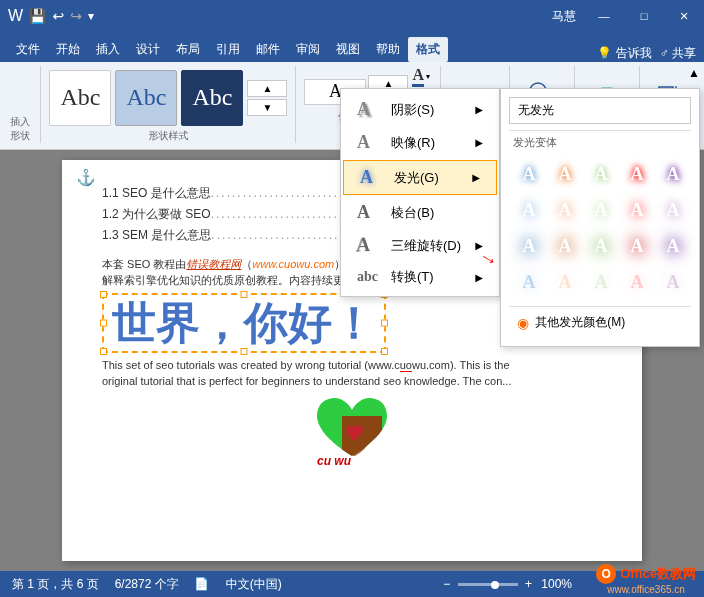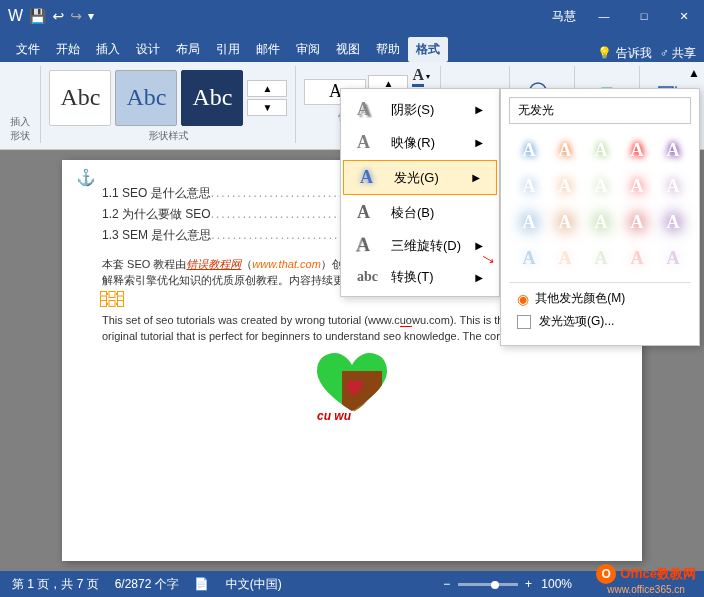--- a/index.html
+++ b/index.html
@@ -400,20 +400,21 @@
     <span class="item-icon" style="font-size:14px; color:#666;">abc</span>
     <span class="item-label">转换(T)</span>
     <span class="arrow">▶</span>
   </div>
 </div>
 
 <div class="glow-submenu">
   <div class="glow-no-glow">
     <span>无发光</span>
   </div>
+  <div class="glow-variants-title">发光变体</div>
   <div class="glow-grid">
 
     <div class="glow-swatch">
         <span style="color:#fff; text-shadow:0 0 6px #5B9BD5, 0 0 8px #5B9BD5; font-size:18px; font-weight:bold; font-family:serif;">A</span>
       </div>
     <div class="glow-swatch">
         <span style="color:#fff; text-shadow:0 0 6px #ED7D31, 0 0 8px #ED7D31; font-size:18px; font-weight:bold; font-family:serif;">A</span>
       </div>
     <div class="glow-swatch">
         <span style="color:#fff; text-shadow:0 0 6px #A9D18E, 0 0 8px #A9D18E; font-size:18px; font-weight:bold; font-family:serif;">A</span>
@@ -471,56 +472,53 @@
       </div>
     <div class="glow-swatch">
         <span style="color:#DFD0E8; text-shadow:0 0 14px #DFD0E8; font-size:18px; font-weight:bold; font-family:serif;">A</span>
       </div>
   </div>
   <div class="glow-bottom">
     <div class="glow-bottom-item">
       <span style="color:#FF6600; font-size:14px;">◉</span>
       <span>其他发光颜色(M)</span>
     </div>
-    <div class="glow-bottom-item">
-      <span style="width:14px; height:14px; border:1px solid #999; display:inline-block; margin-right:2px;"></span>
-      <span>发光选项(G)...</span>
-    </div>
   </div>
 </div>
 
 <div class="doc-area">
   <div class="doc-page">
 
     <div style="position:absolute; left:14px; top:8px; color:#555; font-size:16px;">⚓</div>
 
     <div class="doc-line">1.1 SEO 是什么意思<span style="letter-spacing:2px; color:#999;">.....................................................................</span>1↵</div>
     <div class="doc-line">1.2 为什么要做 SEO<span style="letter-spacing:2px; color:#999;">.....................................................................</span>1↵</div>
     <div class="doc-line">1.3 SEM 是什么意思<span style="letter-spacing:2px; color:#999;">....................................................................</span>1↵</div>
 
     <div style="height:8px;"></div>
 
     <div class="doc-body-text">
-      本套 SEO 教程由<span style="color:#cc3300; font-style:italic; text-decoration:underline; cursor:pointer;">错误教程网</span>（<span class="cuowu-text">www.that.com</span>）创作，<br>
+      本套 SEO 教程由<span style="color:#cc3300; font-style:italic; text-decoration:underline; cursor:pointer;">错误教程网</span>（<span class="cuowu-text">www.cuowu.com</span>）创作，<br>
       解释索引擎优化知识的优质原创教程。内容持续更新中。
     </div>
 
     <div style="position:relative; margin:4px 0;">
       
       <div style="border:2px dashed #f90; display:inline-block; padding:4px 8px; position:relative;">
         
         <div style="position:absolute; width:7px; height:7px; background:white; border:1px solid #f90; top:-4px; left:-4px;"></div>
         <div style="position:absolute; width:7px; height:7px; background:white; border:1px solid #f90; top:-4px; left:50%; transform:translateX(-50%);"></div>
         <div style="position:absolute; width:7px; height:7px; background:white; border:1px solid #f90; top:-4px; right:-4px;"></div>
         <div style="position:absolute; width:7px; height:7px; background:white; border:1px solid #f90; top:50%; left:-4px; transform:translateY(-50%);"></div>
         <div style="position:absolute; width:7px; height:7px; background:white; border:1px solid #f90; top:50%; right:-4px; transform:translateY(-50%);"></div>
         <div style="position:absolute; width:7px; height:7px; background:white; border:1px solid #f90; bottom:-4px; left:-4px;"></div>
         <div style="position:absolute; width:7px; height:7px; background:white; border:1px solid #f90; bottom:-4px; left:50%; transform:translateX(-50%);"></div>
         <div style="position:absolute; width:7px; height:7px; background:white; border:1px solid #f90; bottom:-4px; right:-4px;"></div>
         
+        <div style="font-size:44px; font-weight:bold; color:#4472C4; font-family:'Microsoft YaHei', sans-serif; line-height:1.1;">世界，你好！</div>
       </div>
     </div>
 
     <div class="doc-english">
       This set of seo tutorials was created by wrong tutorial (www.c<span style="border-bottom:1px solid red;">uo</span>wu.com). This is the<br>
       original tutorial that is perfect for beginners to understand seo knowledge. The con...
     </div>
 
     <div style="display:flex; justify-content:center; margin:6px 0;">
       <div style="position:relative; width:90px; height:70px;">
@@ -536,21 +534,21 @@
           <text x="42" y="56" font-size="28" font-family="serif" fill="#8B4513" font-weight="bold" opacity="0.8">ク</text>
         </svg>
         <div style="position:absolute; bottom:-2px; left:10px; font-size:12px; color:#cc0000; font-style:italic; font-weight:bold;">cu wu</div>
       </div>
     </div>
 
   </div>
 </div>
 
 <div class="status-bar">
-  <span>第 1 页，共 7 页</span>
+  <span>第 1 页，共 6 页</span>
   <span>6/2872 个字</span>
   <span>📄</span>
   <span>中文(中国)</span>
   <div class="status-right">
 
     <div style="display:flex; flex-direction:column; align-items:center; position:absolute; bottom:2px; right:8px;">
       <div style="display:flex; align-items:center; gap:4px;">
         <div style="width:20px; height:20px; background:#FF6600; border-radius:50%; display:flex; align-items:center; justify-content:center; color:white; font-size:12px; font-weight:bold;">O</div>
         <span style="color:#ff4400; font-size:13px; font-weight:bold;">Office数教网</span>
       </div>

